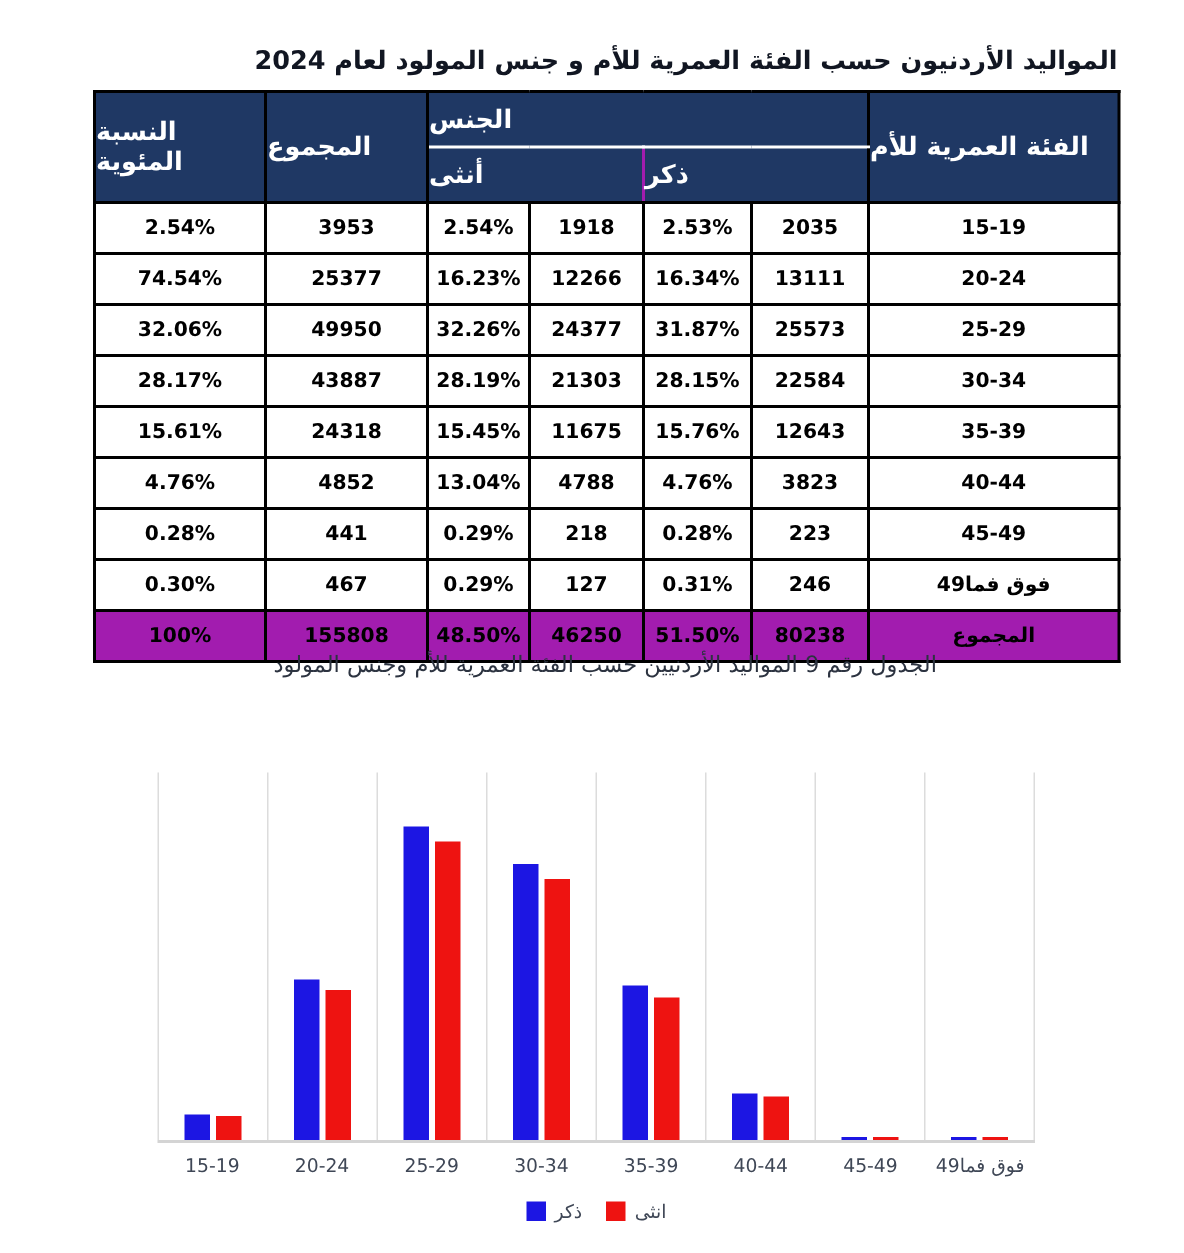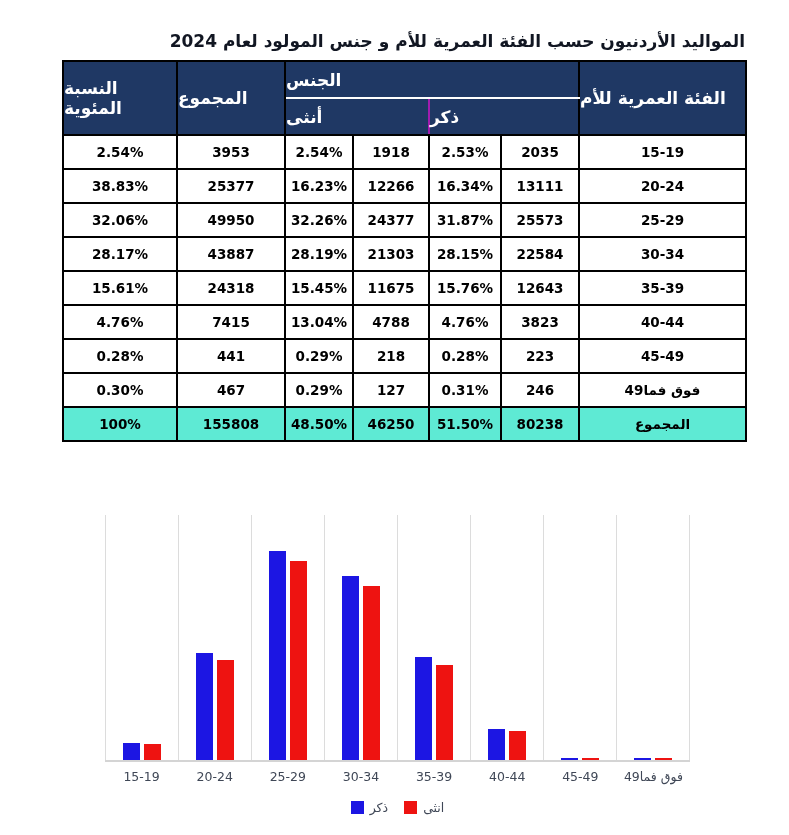--- a/index.html
+++ b/index.html
@@ -22,21 +22,21 @@
     font-size:17px;font-weight:bold;text-align:left;vertical-align:middle;
     border:2px solid #000;height:35px;padding:0;
   }
   table.births th.hdr-gender{border-bottom:2px solid #fff;}
   table.births th.hdr-female{border-right:2px solid #a21caf;}
   table.births td{
     border:2px solid #000;background:#fff;color:#000;
     font-size:13.5px;font-weight:bold;text-align:center;vertical-align:middle;
     height:32px;padding:0;white-space:nowrap;overflow:hidden;
   }
-  table.births tr.total-row td{background:#5eead4;}
+  table.births tr.total-row td{background:#a21caf;}
 
   .table-caption{
     position:absolute;top:434px;left:62px;width:683px;
     direction:rtl;text-align:center;
     font-size:15px;color:#2c3340;
   }
 
   .chart-plot{
     position:absolute;left:105px;top:515px;width:585px;height:245px;
     display:flex;border-bottom:2px solid #d4d4d4;
@@ -97,21 +97,21 @@
         <tr>
           <td>2.54%</td>
           <td>3953</td>
           <td>2.54%</td>
           <td>1918</td>
           <td>2.53%</td>
           <td>2035</td>
           <td dir="ltr">15-19</td>
         </tr>
         <tr>
-          <td>38.83%</td>
+          <td>74.54%</td>
           <td>25377</td>
           <td>16.23%</td>
           <td>12266</td>
           <td>16.34%</td>
           <td>13111</td>
           <td dir="ltr">20-24</td>
         </tr>
         <tr>
           <td>32.06%</td>
           <td>49950</td>
@@ -134,21 +134,21 @@
           <td>15.61%</td>
           <td>24318</td>
           <td>15.45%</td>
           <td>11675</td>
           <td>15.76%</td>
           <td>12643</td>
           <td dir="ltr">35-39</td>
         </tr>
         <tr>
           <td>4.76%</td>
-          <td>7415</td>
+          <td>4852</td>
           <td>13.04%</td>
           <td>4788</td>
           <td>4.76%</td>
           <td>3823</td>
           <td dir="ltr">40-44</td>
         </tr>
         <tr>
           <td>0.28%</td>
           <td>441</td>
           <td>0.29%</td>
@@ -171,20 +171,21 @@
           <td>155808</td>
           <td>48.50%</td>
           <td>46250</td>
           <td>51.50%</td>
           <td>80238</td>
           <td dir="ltr">المجموع</td>
         </tr>
       </tbody>
   </table>
 
+  <div class="table-caption">الجدول رقم  9 المواليد الأردنيين حسب الفئة العمرية للأم وجنس المولود</div>
 
   <div>
     <div class="chart-plot">
         <div class="cat">
           <div class="bars">
             <div class="bar" style="background: rgb(28, 22, 227); height: 17px;"></div>
             <div class="bar" style="background: rgb(238, 19, 17); height: 16px;"></div>
           </div>
         </div>
         <div class="cat">

